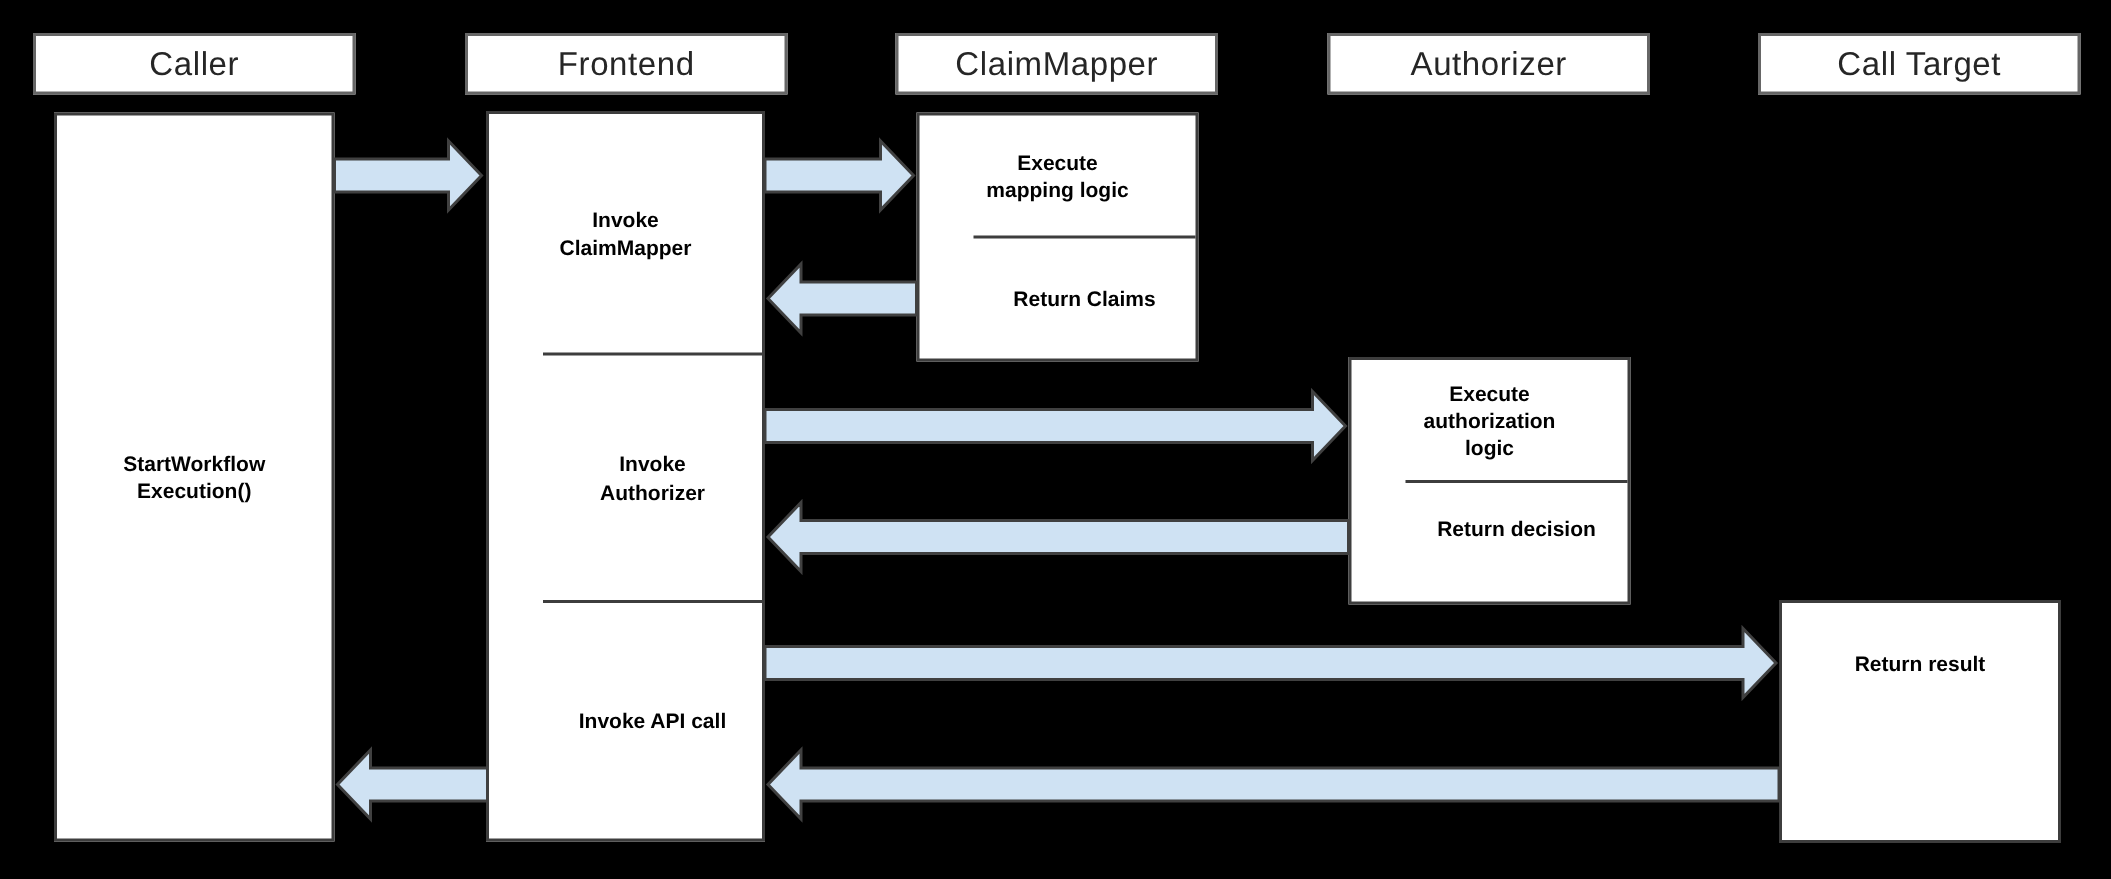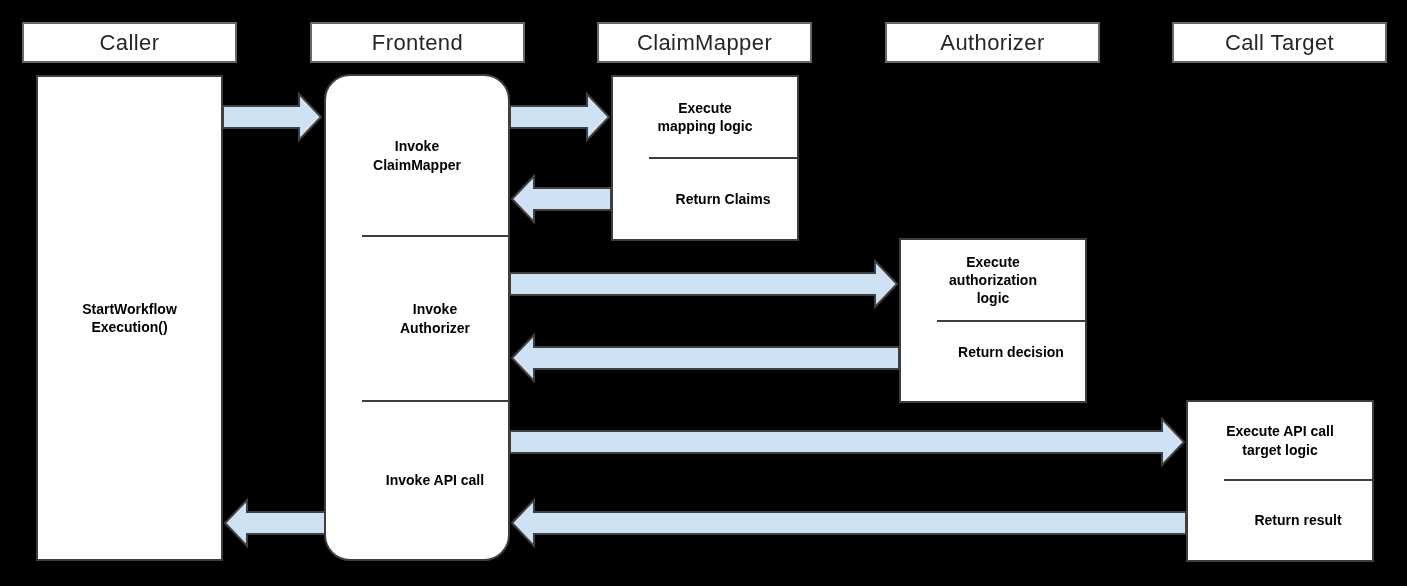--- a/index.html
+++ b/index.html
@@ -78,21 +78,21 @@
   <div class="lane-header" style="left:310px">Frontend</div>
   <div class="lane-header" style="left:597px">ClaimMapper</div>
   <div class="lane-header" style="left:885px">Authorizer</div>
   <div class="lane-header" style="left:1172px">Call Target</div>
 
   <div class="activation" style="left:36px; top:75px; width:187px; height:486px;">
     <div class="section" style="flex:1">StartWorkflow
 Execution()</div>
   </div>
 
-  <div class="activation" style="left:324px; top:74px; width:186px; height:487px;border-radius:26px;">
+  <div class="activation" style="left:324px; top:74px; width:186px; height:487px;">
     <div class="section" style="height:159px">Invoke
 ClaimMapper</div>
     <div class="section" style="height:165px">Invoke
 Authorizer</div>
     <div class="section" style="height:159px">Invoke API call</div>
   </div>
 
   <div class="activation" style="left:611px; top:75px; width:188px; height:166px;">
     <div class="section" style="height:80px">Execute
 mapping logic</div>
@@ -100,22 +100,20 @@
   </div>
 
   <div class="activation" style="left:899px; top:238px; width:188px; height:165px;">
     <div class="section" style="height:80px">Execute
 authorization
 logic</div>
     <div class="section" style="height:62px">Return decision</div>
   </div>
 
   <div class="activation" style="left:1186px; top:400px; width:188px; height:162px;">
-    <div class="section" style="height:77px">Execute API call
-target logic</div>
     <div class="section" style="height:81px">Return result</div>
   </div>
 
   <svg class="arrows" width="1407" height="586" viewBox="0 0 1407 586">
     <polygon points="223,106 299,106 299,94 321,117 299,140 299,128 223,128"></polygon>
     <polygon points="510,106 587,106 587,94 609,117 587,140 587,128 510,128"></polygon>
     <polygon points="611,188 534,188 534,176 512,199 534,222 534,210 611,210"></polygon>
     <polygon points="510,273 875,273 875,261 897,284 875,307 875,295 510,295"></polygon>
     <polygon points="899,347 534,347 534,335 512,358 534,381 534,369 899,369"></polygon>
     <polygon points="510,431 1162,431 1162,419 1184,442 1162,465 1162,453 510,453"></polygon>

